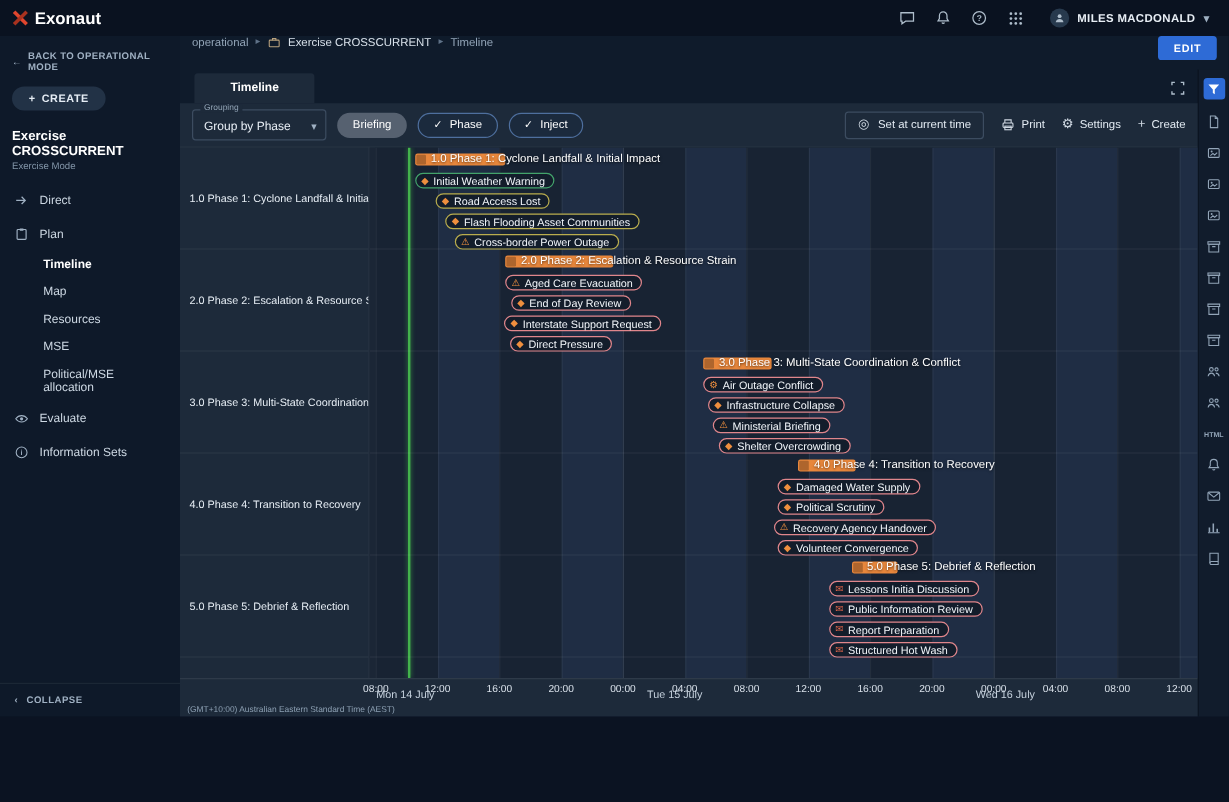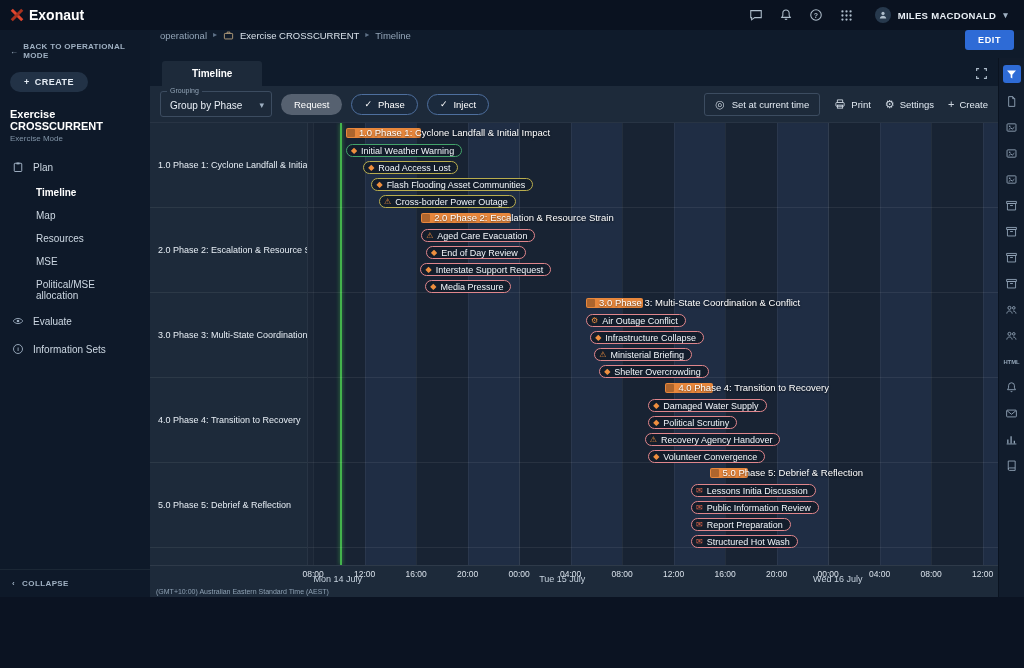--- a/index.html
+++ b/index.html
@@ -168,20 +168,28 @@
       <button class="sb-create">
         <span>+</span>
         <span>CREATE</span>
       </button>
       <div class="sb-title">Exercise CROSSCURRENT</div>
       <div class="sb-mode">Exercise Mode</div>
 
       <div class="sb-item">
         <span>
             <svg width="12" height="12" viewBox="0 0 16 16">
+              <path d="M2 8h10M8 4l4 4-4 4" fill="none" stroke="#9fb0c2" stroke-width="1.4"></path>
+            </svg>
+          </span>
+        <span>Direct</span>
+      </div>
+      <div class="sb-item">
+        <span>
+            <svg width="12" height="12" viewBox="0 0 16 16">
               <rect x="3" y="3" width="10" height="11" rx="1" fill="none" stroke="#9fb0c2" stroke-width="1.3"></rect>
               <path d="M6 2h4v2.5H6z" fill="#9fb0c2"></path>
             </svg>
           </span>
         <span>Plan</span>
       </div>
       <div class="sb-sub active">Timeline</div>
       <div class="sb-sub">Map</div>
       <div class="sb-sub">Resources</div>
       <div class="sb-sub">MSE</div>
@@ -240,21 +248,21 @@
           </div>
 
           <div class="panel">
 
             <div class="toolbar">
               <div class="group-select">
                 <span class="flabel">Grouping</span>
                 <span>Group by Phase</span>
                 <span class="caret">▾</span>
               </div>
-              <button class="chip-btn">Request</button>
+              <button class="chip-btn">Briefing</button>
               <button class="chip-toggle">
                 <span class="ck">✓</span>
                 <span>Phase</span>
               </button>
               <button class="chip-toggle">
                 <span class="ck">✓</span>
                 <span>Inject</span>
               </button>
               <div class="toolbar-right">
                 <button class="set-time-btn">
@@ -353,21 +361,21 @@
                       <div class="chip" style="left: 17.1%; top: 38px; border-color: rgb(224, 134, 140);">
                         <span class="chip-icon" style="color: rgb(239, 143, 62);">◆</span>
                         <span>End of Day Review</span>
                       </div>
                       <div class="chip" style="left: 16.3%; top: 55px; border-color: rgb(224, 134, 140);">
                         <span class="chip-icon" style="color: rgb(239, 143, 62);">◆</span>
                         <span>Interstate Support Request</span>
                       </div>
                       <div class="chip" style="left: 17%; top: 72px; border-color: rgb(224, 134, 140);">
                         <span class="chip-icon" style="color: rgb(239, 143, 62);">◆</span>
-                        <span>Media Pressure</span>
+                        <span>Direct Pressure</span>
                       </div>
                     </div>
                     <div class="chart-row">
                       <div class="phase-bar" style="left: 40.3%; width: 8.2%;"></div>
                       <div class="phase-bar-label" style="left: 40.3%;">3.0 Phase 3: Multi-State Coordination &amp; Conflict</div>
                       <div class="chip" style="left: 40.3%; top: 21px; border-color: rgb(224, 134, 140);">
                         <span class="chip-icon" style="color: rgb(239, 143, 62);">⚙</span>
                         <span>Air Outage Conflict</span>
                       </div>
                       <div class="chip" style="left: 40.9%; top: 38px; border-color: rgb(224, 134, 140);">

